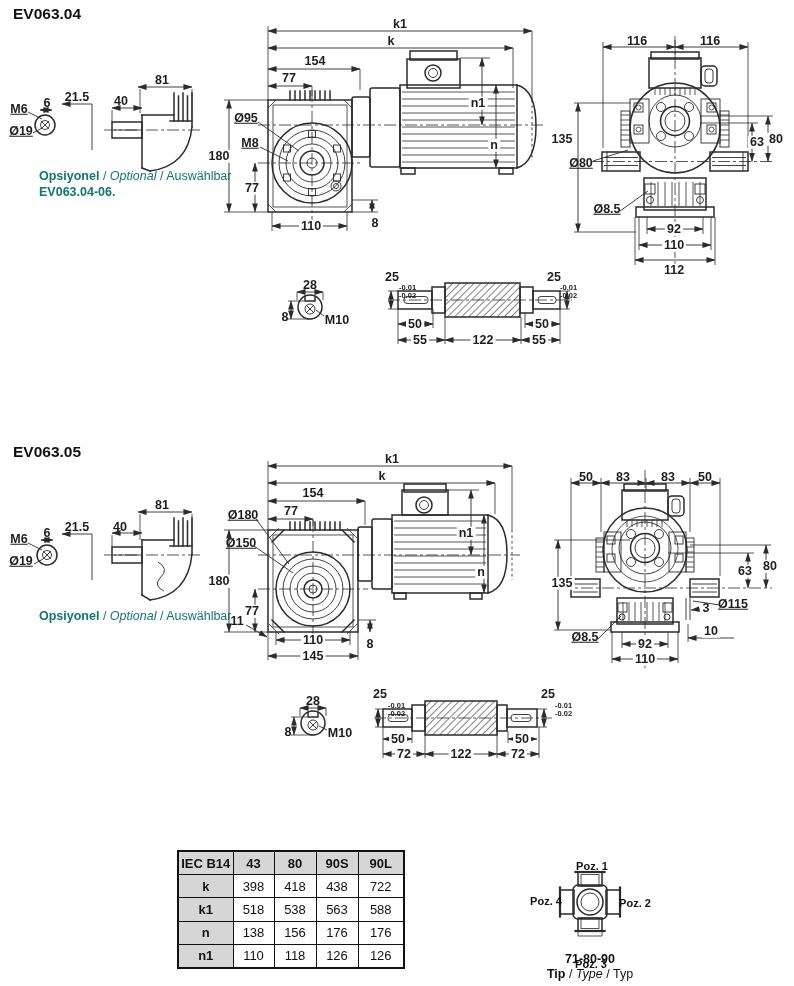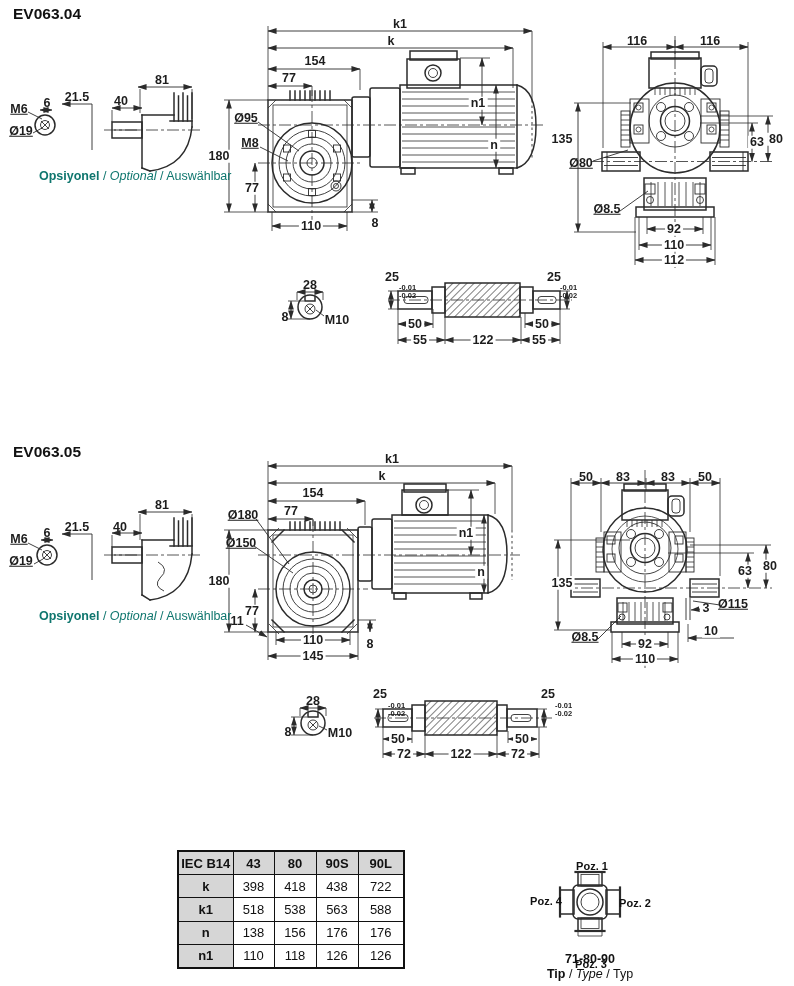--- a/index.html
+++ b/index.html
@@ -637,20 +637,21 @@
     <rect class="o" x="606" y="890" width="14" height="24"></rect>
     <line class="o2" x1="620" y1="887.5" x2="620" y2="916.5"></line>
     <circle class="o" cx="590" cy="902" r="13"></circle>
     <circle class="t" cx="590" cy="902" r="9"></circle>
   </g>
 </svg>
 
 <span class="ttl" style="left:13px;top:6px">EV063.04</span>
 <div class="cap" style="left:3px;top:168px">
   <div><span class="b">Opsiyonel</span><span> / </span><span class="i">Optional</span><span> / </span><span>Auswählbar</span></div>
+  <div class="b">EV063.04-06.</div>
 </div>
 
 <span class="d u" style="left:19px;top:109px">M6</span>
 <span class="d" style="left:47px;top:103px">6</span>
 <span class="d" style="left:77px;top:97px">21.5</span>
 <span class="d u" style="left:21px;top:131px">Ø19</span>
 
 <span class="d" style="left:162px;top:80px">81</span>
 <span class="d" style="left:121px;top:101px">40</span>
 
@@ -669,21 +670,21 @@
 
 <span class="d" style="left:637px;top:41px">116</span>
 <span class="d" style="left:710px;top:41px">116</span>
 <span class="d w" style="left:562px;top:139px">135</span>
 <span class="d u" style="left:581px;top:163px">Ø80</span>
 <span class="d u" style="left:607px;top:209px">Ø8.5</span>
 <span class="d w" style="left:757px;top:142px">63</span>
 <span class="d w" style="left:776px;top:139px">80</span>
 <span class="d w" style="left:674px;top:229px">92</span>
 <span class="d w" style="left:674px;top:245px">110</span>
-<span class="d w" style="left:674px;top:260px">112</span>
+<span class="d w" style="left:674px;top:270px">112</span>
 
 <span class="d" style="left:310px;top:285px">28</span>
 <span class="d" style="left:285px;top:317px">8</span>
 <span class="d" style="left:337px;top:320px">M10</span>
 
 <span class="d" style="left:392px;top:277px">25</span>
 <div class="tol" style="left:399px;top:259px">
   <div>-0.01</div>
       <div>-0.02</div>
 </div>

